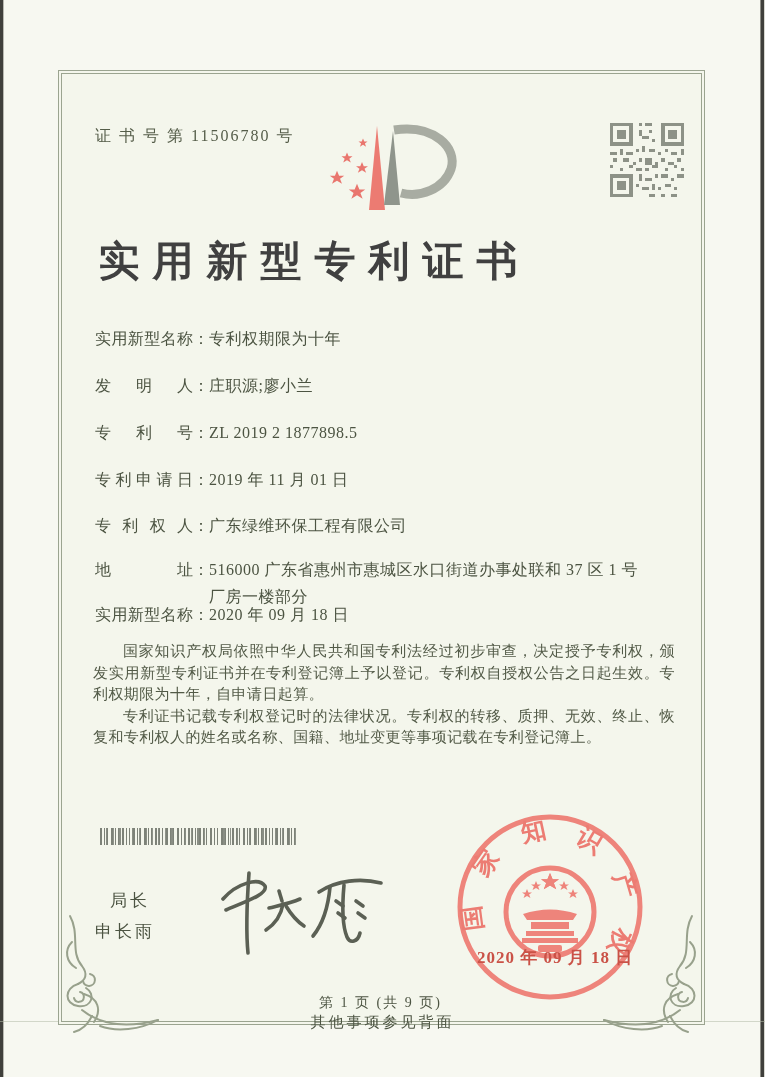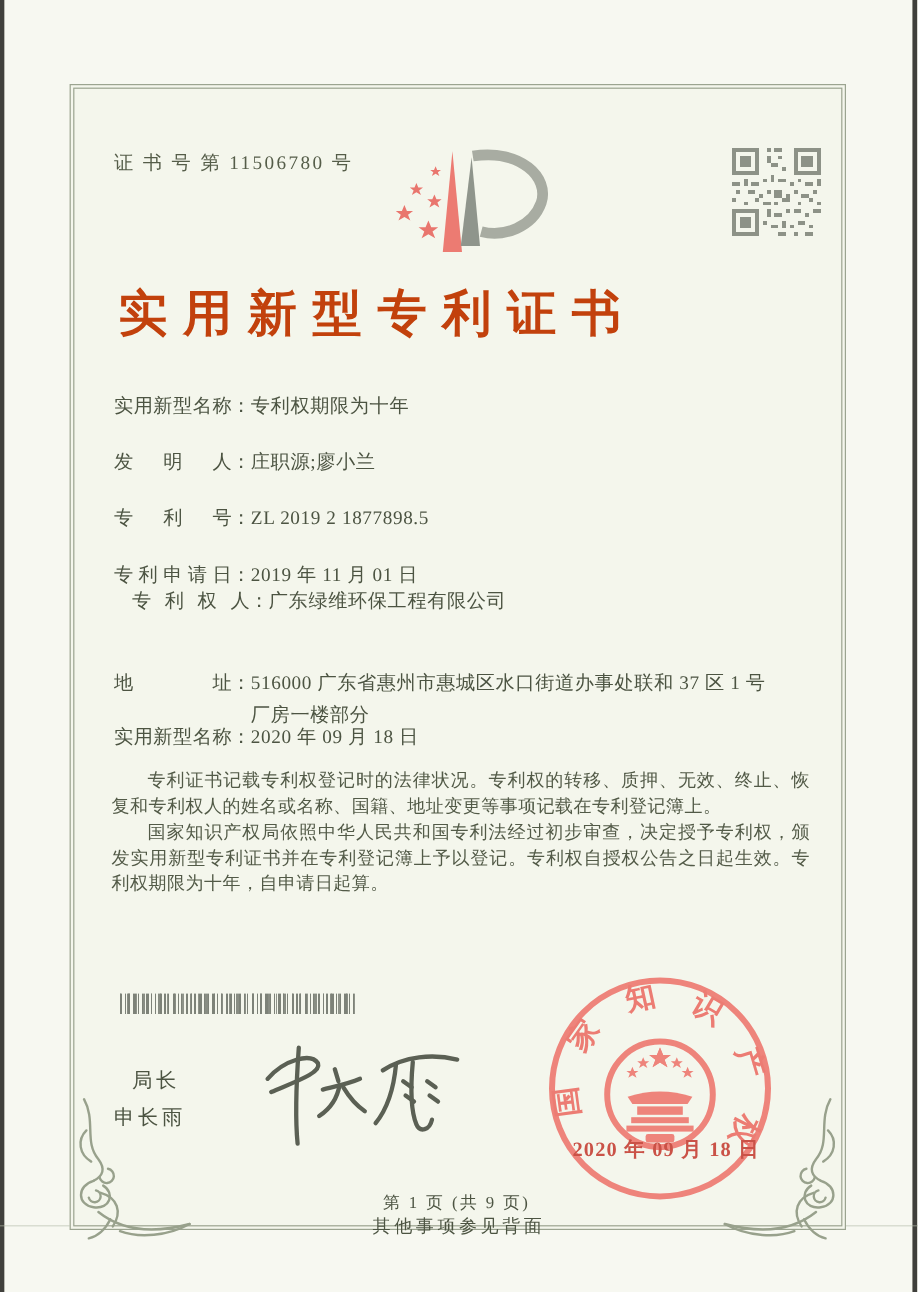--- a/index.html
+++ b/index.html
@@ -19,29 +19,29 @@
   
   .frame{left:58px;top:70px;width:645px;height:953px;
     border:1px solid #9ba490;background:#f4f6ec;}
   .frame-inner{position:absolute;left:2px;top:2px;right:2px;bottom:2px;
     border:1px solid #9ba490;}
   
   .cert-no{left:95px;top:126px;font-size:16px;letter-spacing:2px;color:#555d49;}
   .logo{left:322px;top:112px;width:160px;height:140px;}
   .qr{left:607px;top:120px;width:80px;height:80px;}
   .title{left:58px;top:234px;width:513px;text-align:center;
-    font-size:41px;font-weight:600;letter-spacing:13px;color:#c2410c;}
+    font-size:41px;font-weight:600;letter-spacing:13px;color:#404040;}
   
   .row{position:absolute;left:95px;width:575px;font-size:16px;line-height:22px;color:#4c5442;}
   .flabel{display:inline-block;width:98px;text-align:justify;text-align-last:justify;vertical-align:top;}
   .fcolon{display:inline-block;vertical-align:top;}
   .fvalue{display:inline-block;vertical-align:top;letter-spacing:.5px;}
   .addr-line{display:block;letter-spacing:.5px;}
   .row-name{top:328px;} .row-inventor{top:375px;} .row-patentno{top:422px;}
-  .row-filing{top:469px;} .row-patentee{top:491px;margin-left:15px;}
+  .row-filing{top:469px;} .row-patentee{top:515px;}
   .row-address{top:556px;line-height:27px;}
   .row-grant{top:604px;}
   .grant-no-cell{position:absolute;left:290px;top:0;white-space:nowrap;}
   
   .paras{left:93px;top:641px;width:582px;font-size:15px;line-height:21.5px;
     color:#525a47;text-align:justify;letter-spacing:.4px;}
   .paras p{margin:0;text-indent:2em;}
   
   .barcode{left:100px;top:828px;width:198px;height:17px;
     background:
@@ -142,22 +142,22 @@
   <span class="flabel">专利权人</span><span class="fcolon">：</span><span class="fvalue">广东绿维环保工程有限公司</span>
 </div>
 <div class="row row-address">
   <span class="flabel">地址</span><span class="fcolon">：</span><span class="fvalue"><span class="addr-line">516000 广东省惠州市惠城区水口街道办事处联和 37 区 1 号</span><span class="addr-line">厂房一楼部分</span></span>
 </div>
 <div class="row row-grant">
   <span class="flabel">实用新型名称</span><span class="fcolon">：</span><span class="fvalue">2020 年 09 月 18 日</span>
 </div>
 
 <div class="abs paras">
+  <p>国家知识产权局依照中华人民共和国专利法经过初步审查，决定授予专利权，颁发实用新型专利证书并在专利登记簿上予以登记。专利权自授权公告之日起生效。专利权期限为十年，自申请日起算。</p>
   <p>专利证书记载专利权登记时的法律状况。专利权的转移、质押、无效、终止、恢复和专利权人的姓名或名称、国籍、地址变更等事项记载在专利登记簿上。</p>
-  <p>国家知识产权局依照中华人民共和国专利法经过初步审查，决定授予专利权，颁发实用新型专利证书并在专利登记簿上予以登记。专利权自授权公告之日起生效。专利权期限为十年，自申请日起算。</p>
 </div>
 
 <div class="abs barcode"></div>
 
 <div class="abs sig-title">局长</div>
 <div class="abs sig-name">申长雨</div>
 <svg class="abs sig-hand" viewBox="0 0 195 100">
   <g fill="none" stroke="#5b6054" stroke-width="3.6" stroke-linecap="round" stroke-linejoin="round">
     <path d="M10 36 C24 20 46 14 52 23 C55 31 34 38 13 47"></path>
     <path d="M36 10 C34 38 33 70 35 90"></path>

